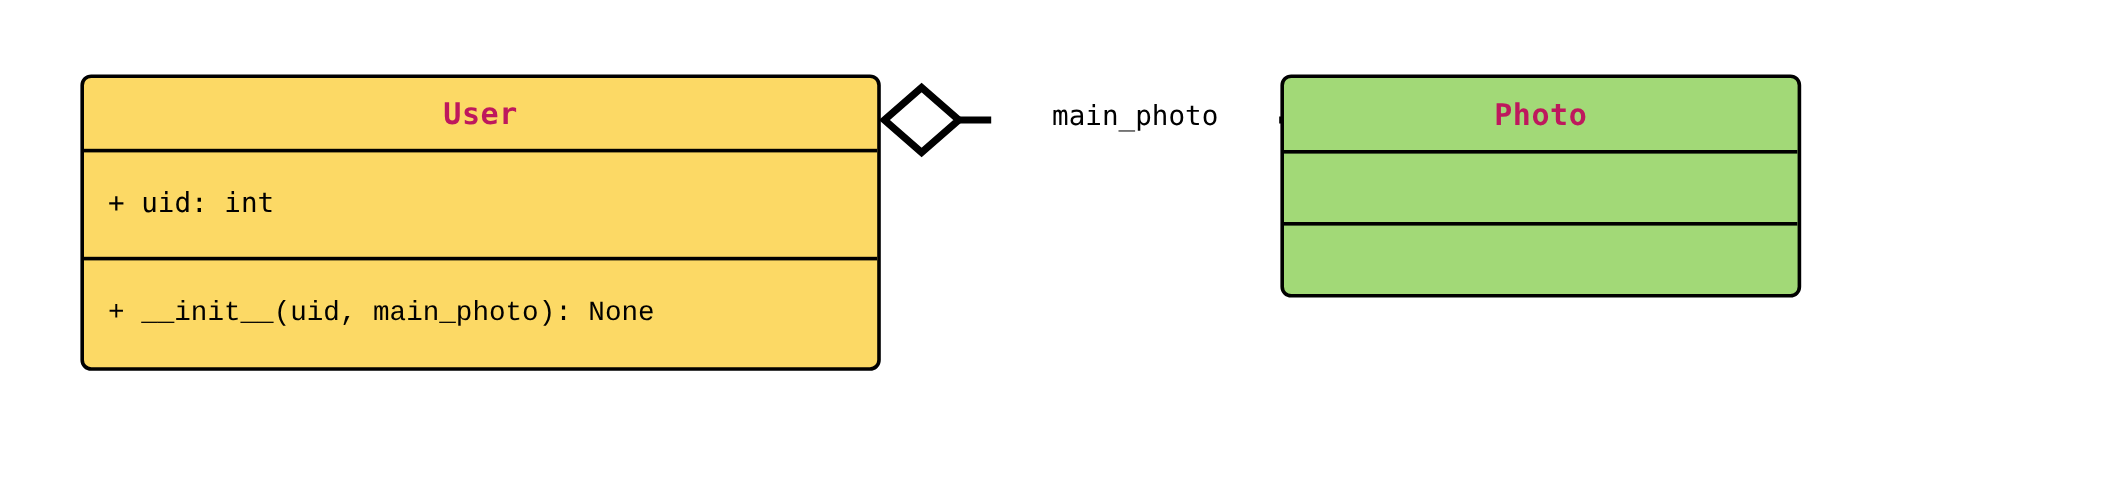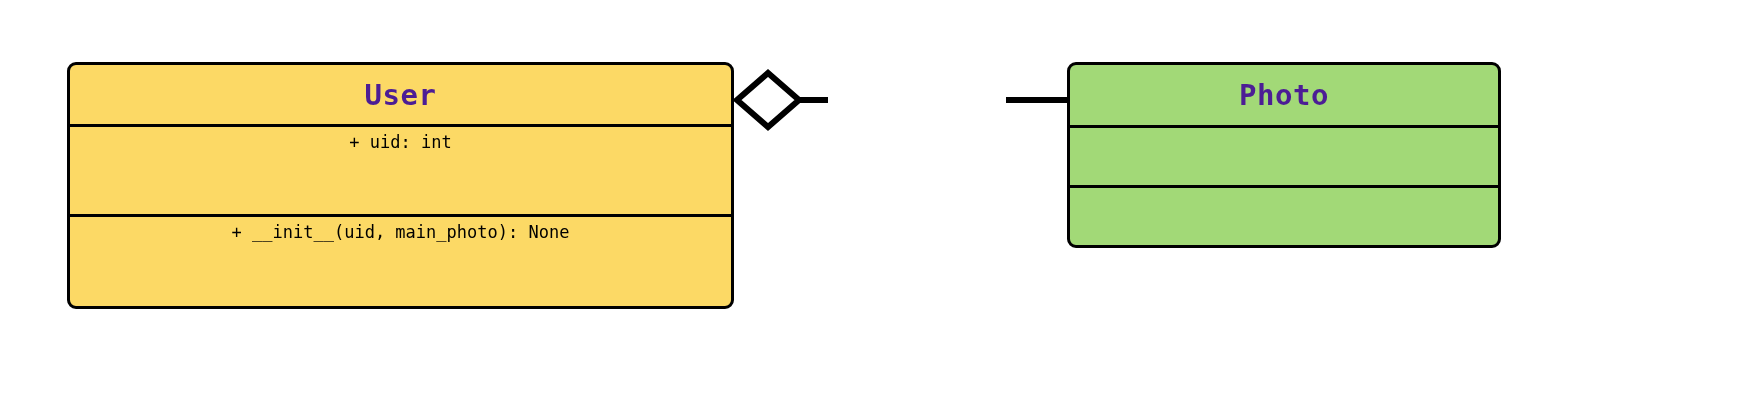--- a/index.html
+++ b/index.html
@@ -40,31 +40,31 @@
   }
   .uml-class .compartment + .compartment {
     border-top: 3px solid #000000;
   }
 
   .class-title {
     display: flex;
     align-items: center;
     justify-content: center;
     font-weight: bold;
-    font-size: 29px;
+    font-size: 25px;
     letter-spacing: 0.5px;
-    color: #4c1d95;
+    color: #be185d;
   }
 
   .member-list {
     display: flex;
-    flex-direction: row;
+    flex-direction: column;
     justify-content: center;
-    padding: 0 35px;
-    font-size: 17px;
+    padding: 0 20px;
+    font-size: 23px;
     line-height: 31px;
     color: #000000;
     white-space: pre;
   }
   .member-list .member {
     display: block;
   }
   .member-list .member b {
     font-weight: bold;
   }
@@ -72,21 +72,21 @@
   
   #class-user {
     left: 67px;
     top: 62px;
     width: 667px;
     height: 247px;
     background: #FCD965;
   }
   #class-user .c-title   { height: 59px; }
   #class-user .c-attrs   { height: 90px; }
-  #class-user .c-methods { flex: 1 1 auto; }
+  #class-user .c-methods { flex: 1 1 auto; font-family: Liberation Mono, monospace; }
 
   
   #class-photo {
     left: 1067px;
     top: 62px;
     width: 434px;
     height: 186px;
     background: #A2D977;
   }
   #class-photo .c-title   { height: 60px; }
@@ -138,20 +138,21 @@
 
   <svg id="assoc-link" viewBox="0 0 360 90">
 
     <polygon points="12,45 43,18 74,45 43,72" fill="#ffffff" stroke="#000000" stroke-width="6" stroke-linejoin="miter"></polygon>
 
     <line x1="74" y1="45" x2="103" y2="45" stroke="#000000" stroke-width="6" stroke-linecap="butt"></line>
 
     <line x1="281" y1="45" x2="345" y2="45" stroke="#000000" stroke-width="6" stroke-linecap="butt"></line>
   </svg>
 
+  <div id="assoc-label">main_photo</div>
 
   <div class="uml-class" id="class-photo">
 
     <div class="compartment c-title class-title">Photo</div>
 
     <div class="compartment c-attrs member-list"></div>
 
     <div class="compartment c-methods member-list"></div>
   </div>
 

